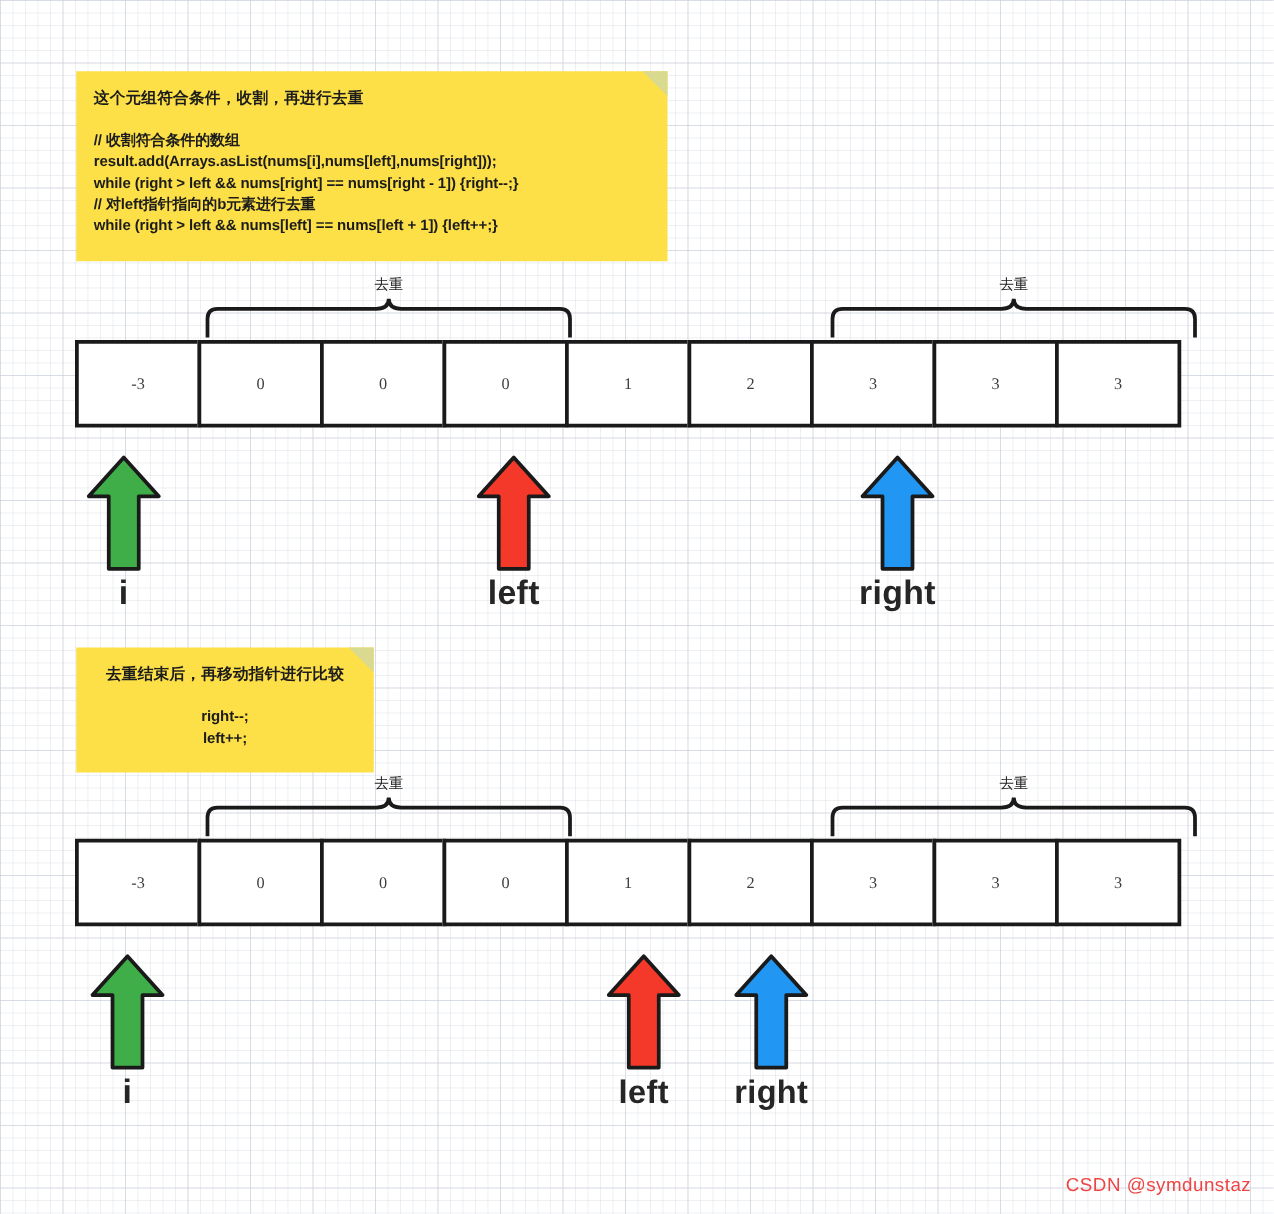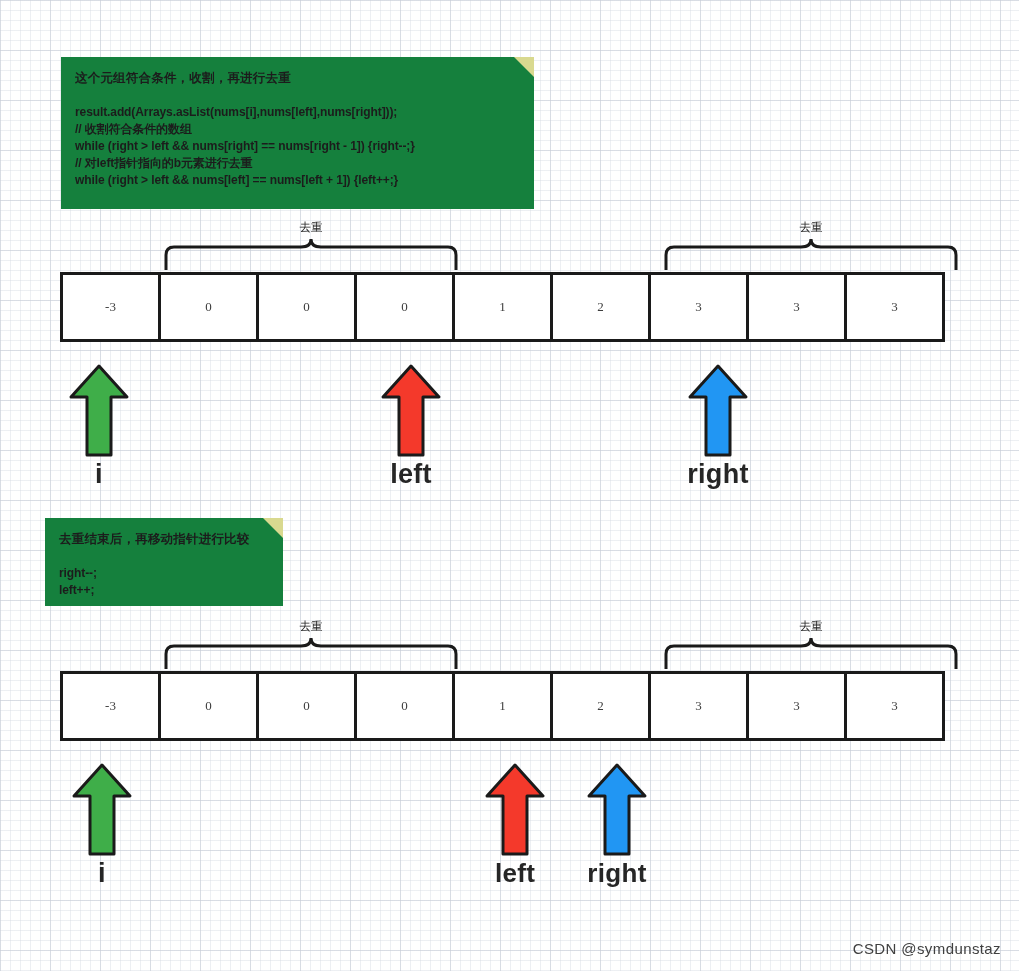--- a/index.html
+++ b/index.html
@@ -23,21 +23,21 @@
   }
 
   .canvas {
     position: absolute;
     inset: 0;
   }
 
   
   .note {
     position: absolute;
-    background: #15803d;
+    background: #fde047;
     color: #1c1c1c;
     box-sizing: border-box;
     padding: 13px 14px 10px 14px;
     line-height: 1.42;
   }
   .note .fold {
     position: absolute;
     top: 0;
     right: 0;
     width: 0;
@@ -52,21 +52,21 @@
     letter-spacing: .2px;
   }
   .note-line {
     font-weight: bold;
     font-size: 12px;
     white-space: nowrap;
     letter-spacing: -0.1px;
   }
 
   #note-1 { left: 61px; top: 57px; width: 473px; height: 152px; }
-  #note-2 { left: 45px; top: 518px; width: 238px; height: 88px; }
+  #note-2 { left: 61px; top: 518px; width: 238px; height: 100px; text-align: center; }
 
   
   .array {
     position: absolute;
     display: flex;
   }
   .cell {
     box-sizing: border-box;
     width: 101px;
     height: 70px;
@@ -118,34 +118,34 @@
     letter-spacing: .3px;
   }
   .arrow-label.small { font-size: 26px; }
 
   
   #watermark {
     position: absolute;
     right: 18px;
     bottom: 14px;
     font-size: 15px;
-    color: #404040;
+    color: #ef4444;
     letter-spacing: .4px;
   }
 </style>
 </head>
 <body>
 
 <div class="canvas">
 
   <div class="note" id="note-1">
     <div class="fold"></div>
     <div class="note-title">这个元组符合条件，收割，再进行去重</div>
+    <div class="note-line">// 收割符合条件的数组</div>
     <div class="note-line">result.add(Arrays.asList(nums[i],nums[left],nums[right]));</div>
-    <div class="note-line">// 收割符合条件的数组</div>
     <div class="note-line">while (right &gt; left &amp;&amp; nums[right] == nums[right - 1]) {right--;}</div>
     <div class="note-line">// 对left指针指向的b元素进行去重</div>
     <div class="note-line">while (right &gt; left &amp;&amp; nums[left] == nums[left + 1]) {left++;}</div>
   </div>
 
   <div class="note" id="note-2">
     <div class="fold"></div>
     <div class="note-title">去重结束后，再移动指针进行比较</div>
     <div class="note-line">right--;</div>
     <div class="note-line">left++;</div>

